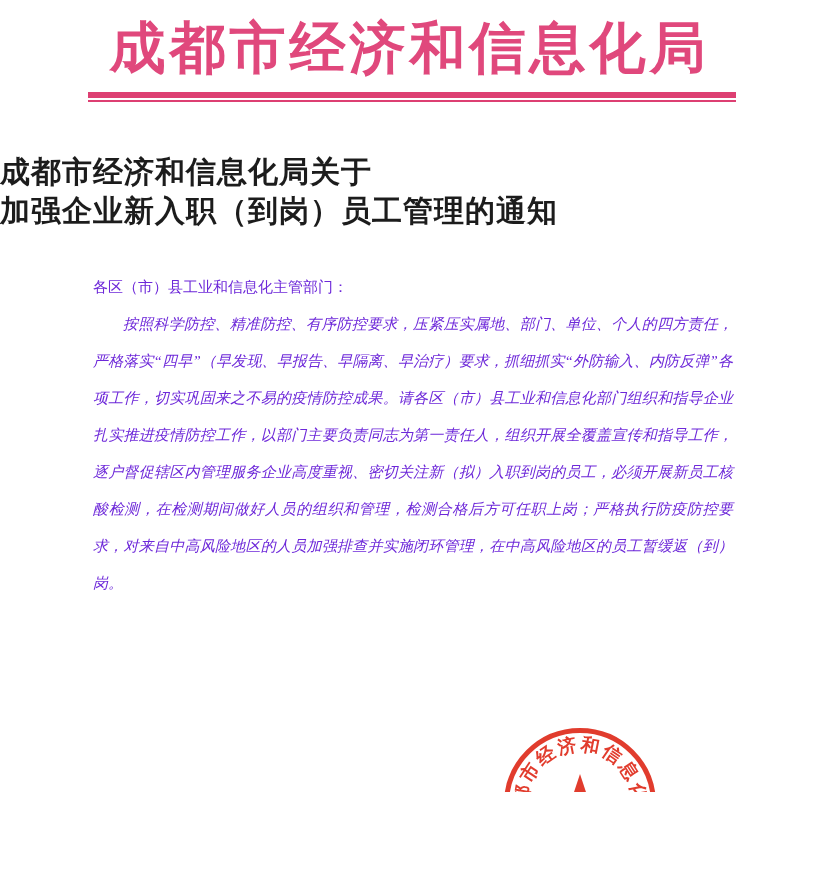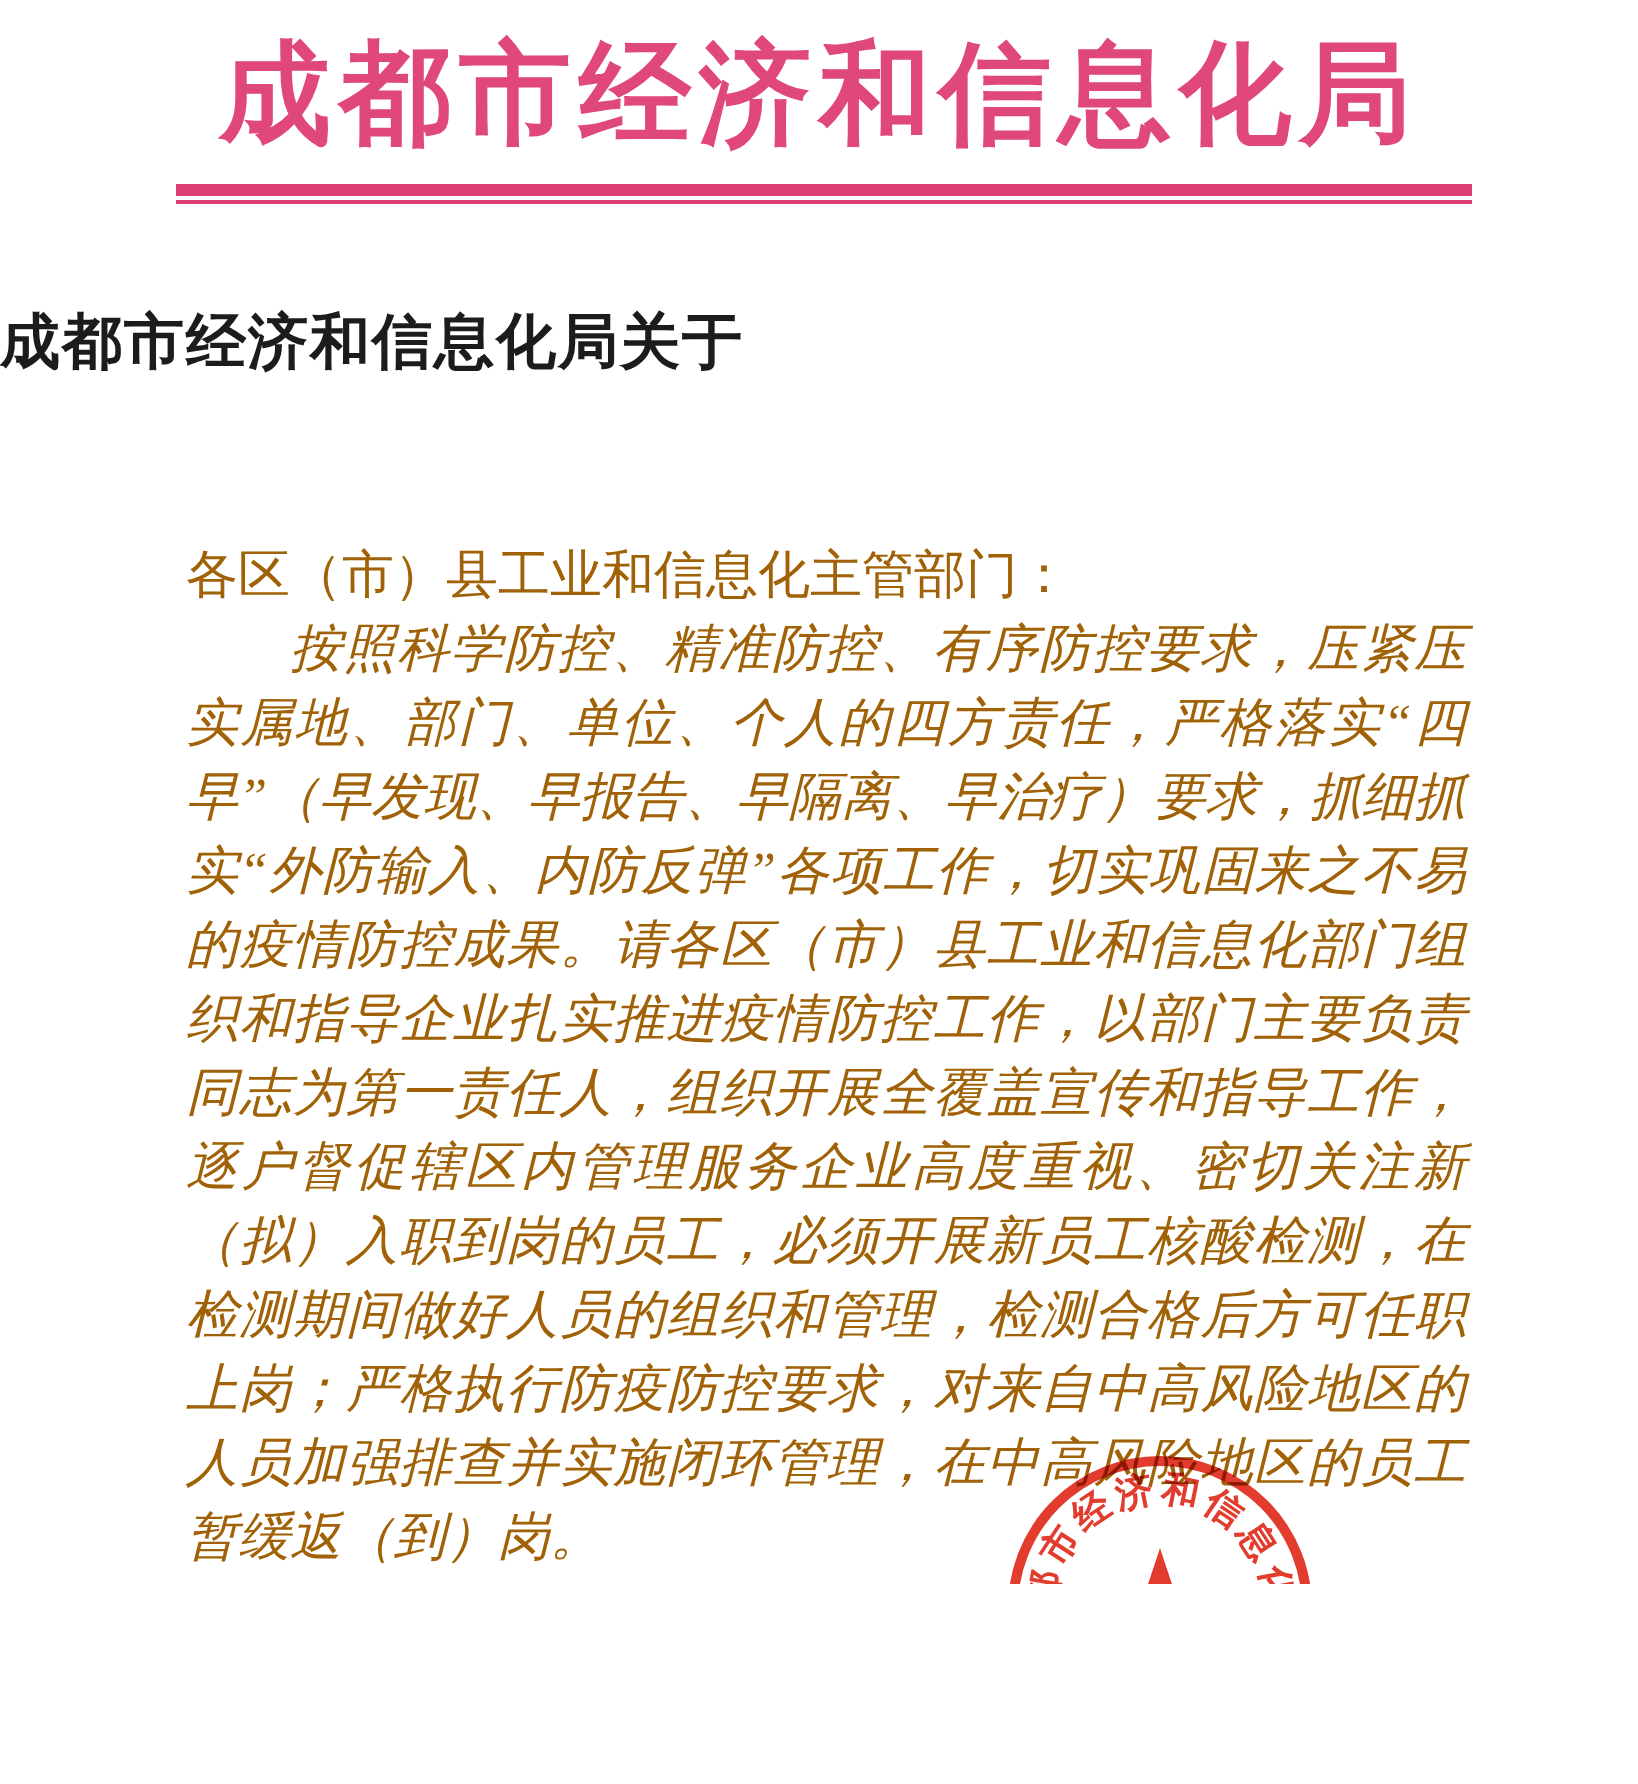--- a/index.html
+++ b/index.html
@@ -32,24 +32,24 @@
     text-align:left;
     font-size:30px; line-height:39px;
     font-weight:bold;
     color:#1c1c1c;
     letter-spacing:1px;
   }
 
   
   .body-text {
     position:absolute; left:93px; top:269px; width:640px;
-    font-size:26px; line-height:37px;
+    font-size:15px; line-height:37px;
     text-align:justify;
     text-justify:inter-ideograph;
-    color:#a16207;
+    color:#6d28d9;
   }
   .indent { text-indent:2em;font-style:italic; }
 
   
   .signature-block {
     position:absolute; left:478px; top:799px; width:250px;
     text-align:center;
     color:#2a2a2a;
   }
   .sig-agency { font-size:25px; line-height:28px; white-space:nowrap; }
@@ -72,20 +72,21 @@
 
   <div class="letterhead">成都市经济和信息化局</div>
 
   <div class="rule">
     <div class="rule-thick"></div>
     <div class="rule-thin"></div>
   </div>
 
   <div class="doc-title">
     <div>成都市经济和信息化局关于</div>
+    <div>加强企业新入职（到岗）员工管理的通知</div>
   </div>
 
   <div class="body-text">
     <div>各区（市）县工业和信息化主管部门：</div>
     <div class="indent">按照科学防控、精准防控、有序防控要求，压紧压实属地、部门、单位、个人的四方责任，严格落实“四早”（早发现、早报告、早隔离、早治疗）要求，抓细抓实“外防输入、内防反弹”各项工作，切实巩固来之不易的疫情防控成果。请各区（市）县工业和信息化部门组织和指导企业扎实推进疫情防控工作，以部门主要负责同志为第一责任人，组织开展全覆盖宣传和指导工作，逐户督促辖区内管理服务企业高度重视、密切关注新（拟）入职到岗的员工，必须开展新员工核酸检测，在检测期间做好人员的组织和管理，检测合格后方可任职上岗；严格执行防疫防控要求，对来自中高风险地区的人员加强排查并实施闭环管理，在中高风险地区的员工暂缓返（到）岗。</div>
   </div>
 
   <div class="signature-block">
     <div class="sig-agency">成都市经济和信息化局</div>
     <div class="sig-date">2021 年 8 月 9 日</div>

